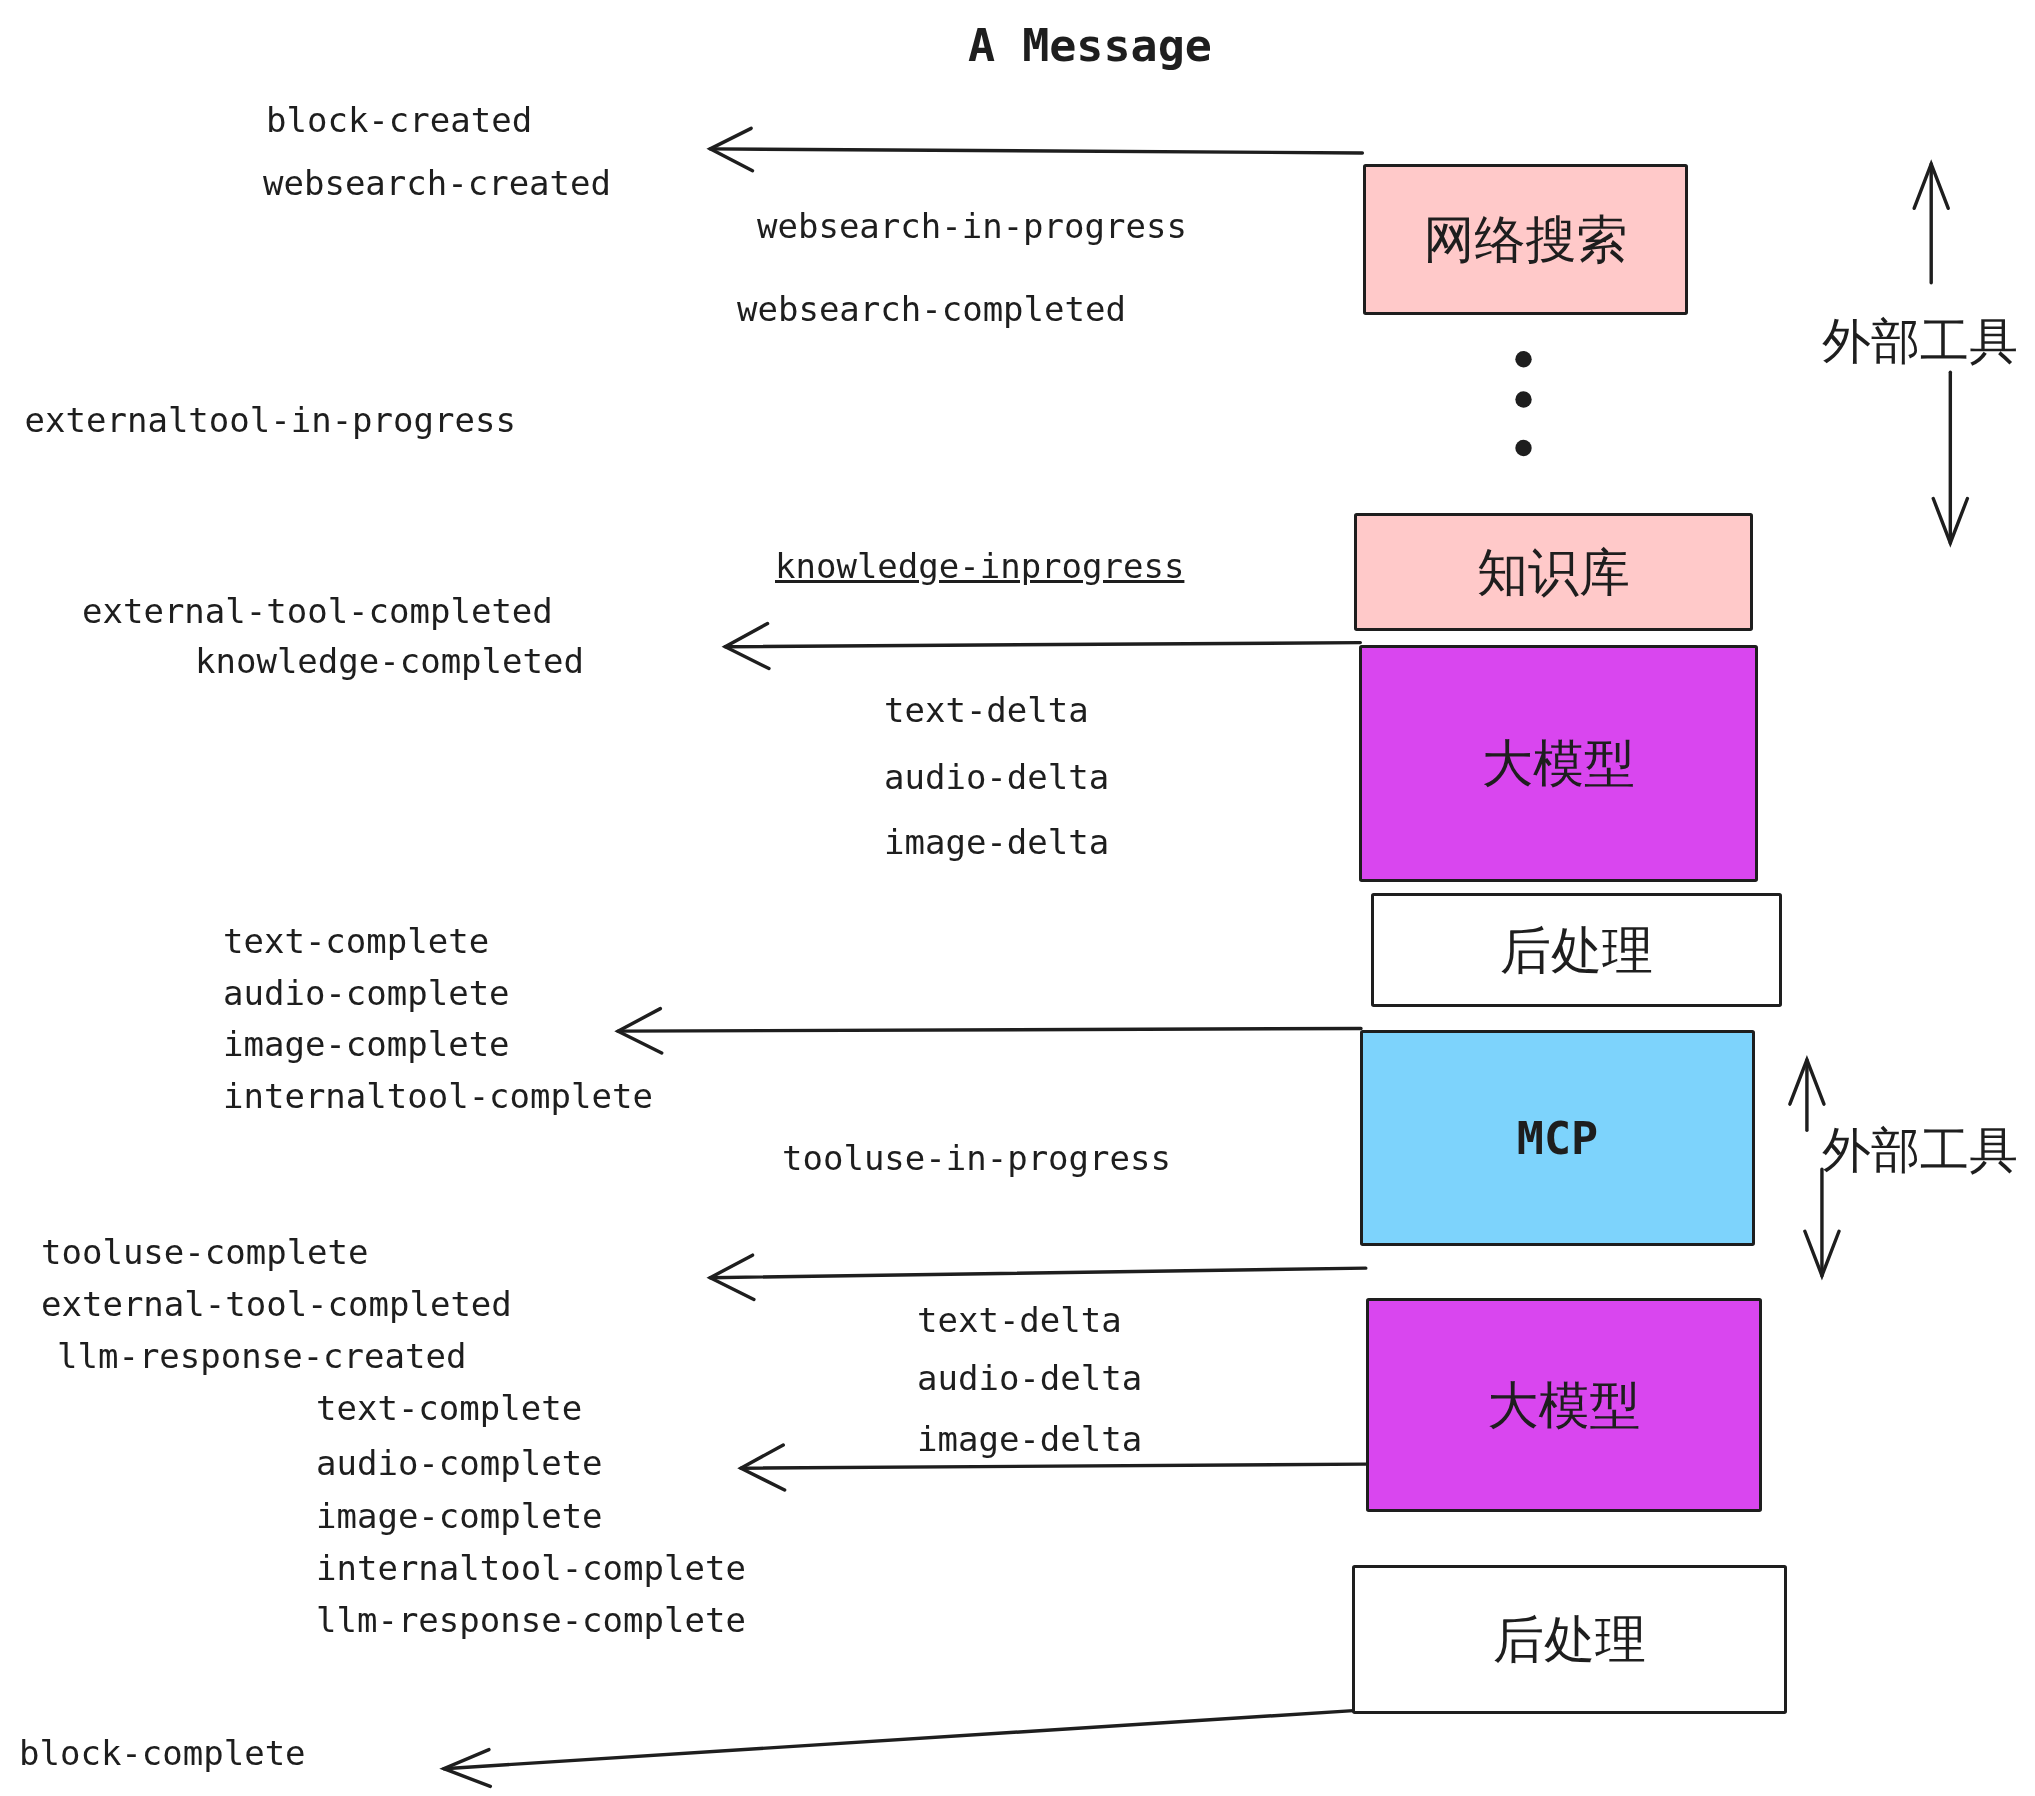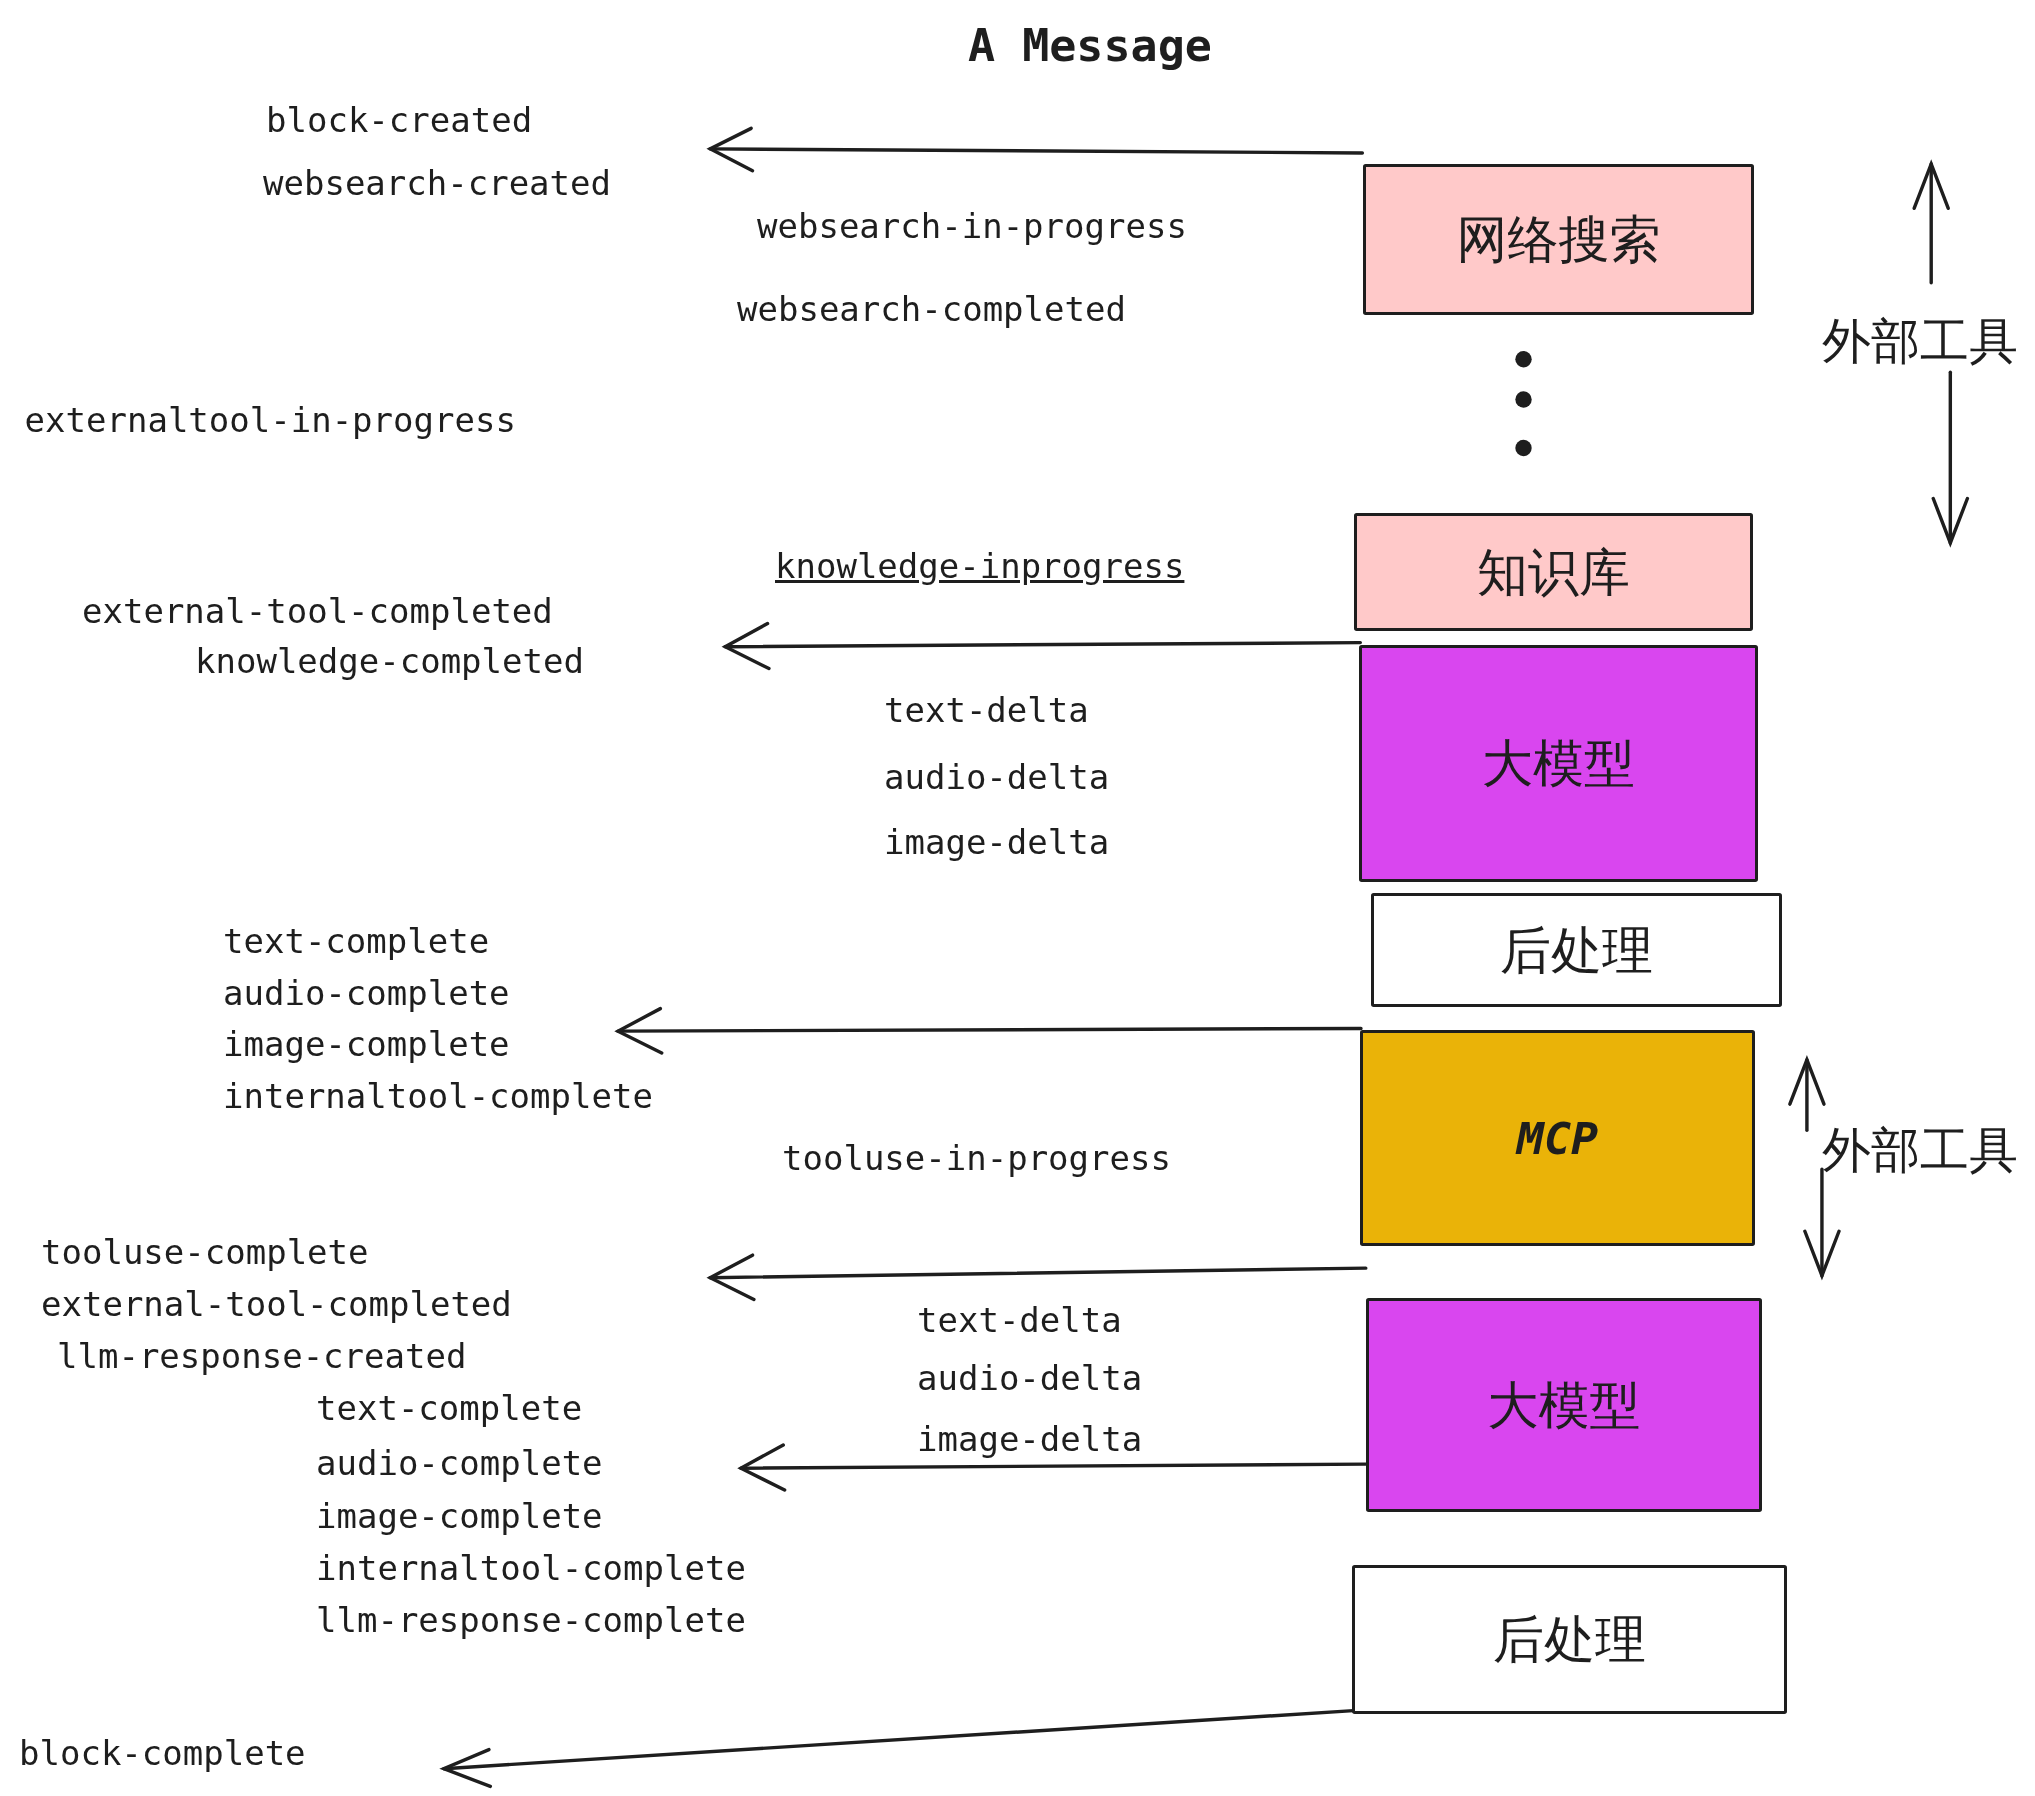--- a/index.html
+++ b/index.html
@@ -43,21 +43,21 @@
     color:#1e1e1e;
     white-space:nowrap;
   }
   .box.mono .lbl{
     font-family:"DejaVu Sans Mono", monospace;
     font-size:45px;
     font-weight:bold;
   }
   .box.pink{background:#ffc9c9;}
   .box.green{background:#d946ef;}
-  .box.yellow{background:#eab308;font-style:italic;}
+  .box.yellow{background:#7dd3fc;}
   .box.white{background:#ffffff;}
   .side-label{
     position:absolute;
     font-family:Liberation Sans, sans-serif;
     font-size:49px;
     line-height:49px;
     white-space:nowrap;
     color:#1e1e1e;
   }
   svg.overlay{
@@ -126,21 +126,21 @@
     <g>
       <line class="stroke" x1="2646" y1="1655" x2="2646" y2="1552"></line>
       <polyline class="stroke" points="2621,1617 2646,1552 2671,1617"></polyline>
       <line class="stroke" x1="2668" y1="1712" x2="2668" y2="1868"></line>
       <polyline class="stroke" points="2643,1803 2668,1868 2693,1803"></polyline>
     </g>
   </svg>
 
   <div class="title" style="left:968px;top:23px;">A Message</div>
 
-  <div class="box pink" style="left:1363px;top:164px;width:391px;height:151px;">
+  <div class="box pink" style="left:1363px;top:164px;width:325px;height:151px;">
     <span class="lbl">网络搜索</span>
   </div>
 
   <div class="box pink" style="left:1354px;top:513px;width:399px;height:118px;">
     <span class="lbl">知识库</span>
   </div>
 
   <div class="box green" style="left:1359px;top:645px;width:399px;height:237px;">
     <span class="lbl">大模型</span>
   </div>

